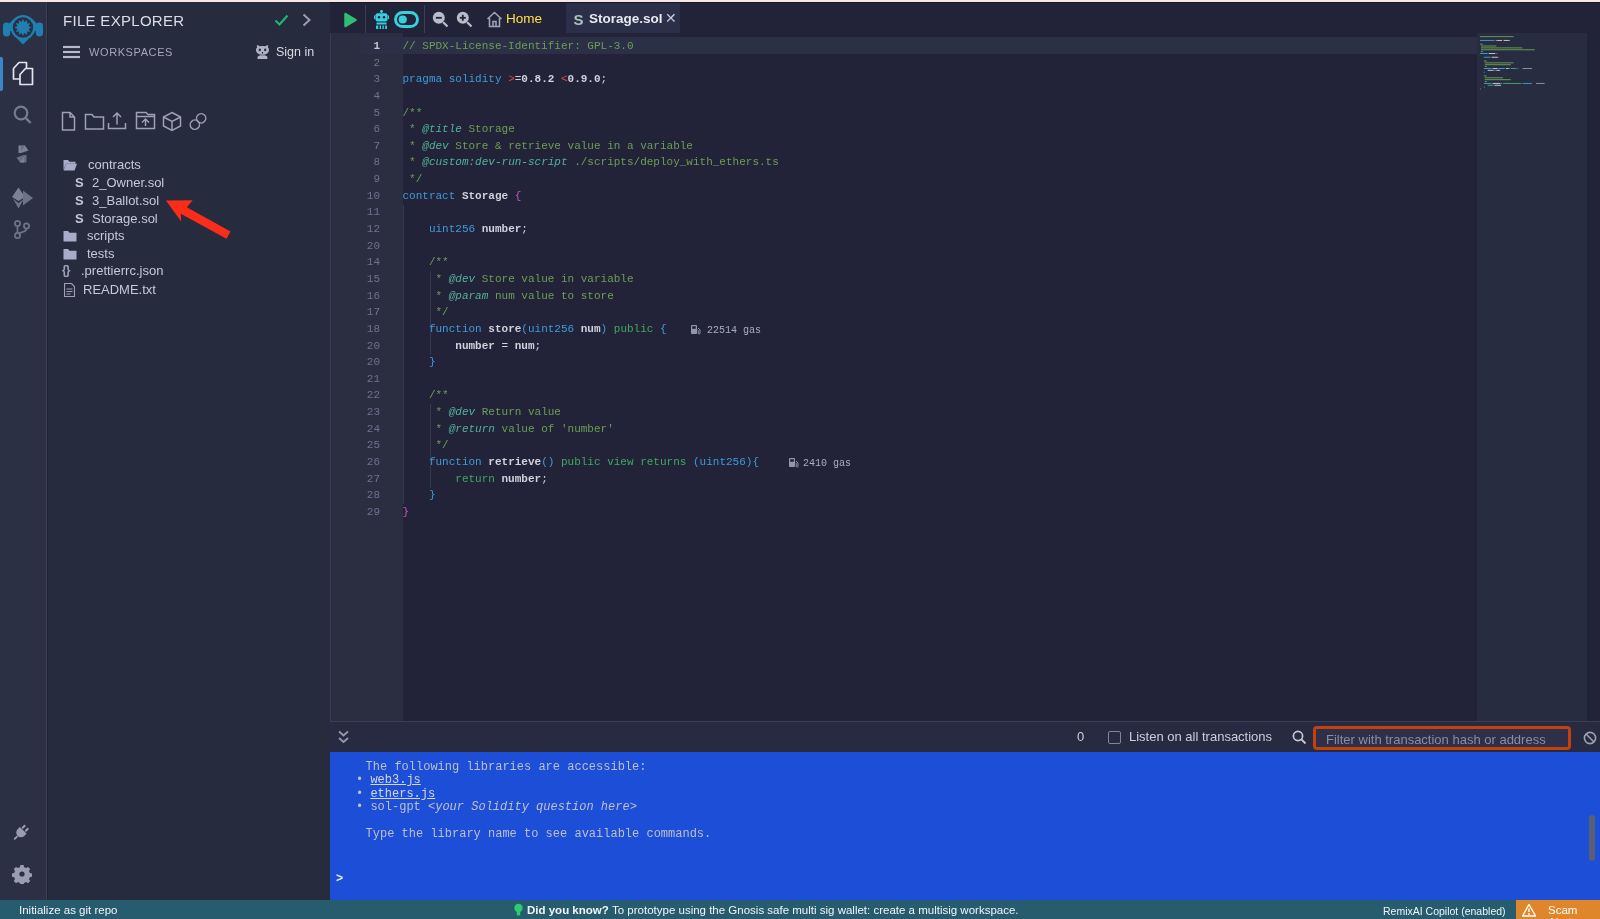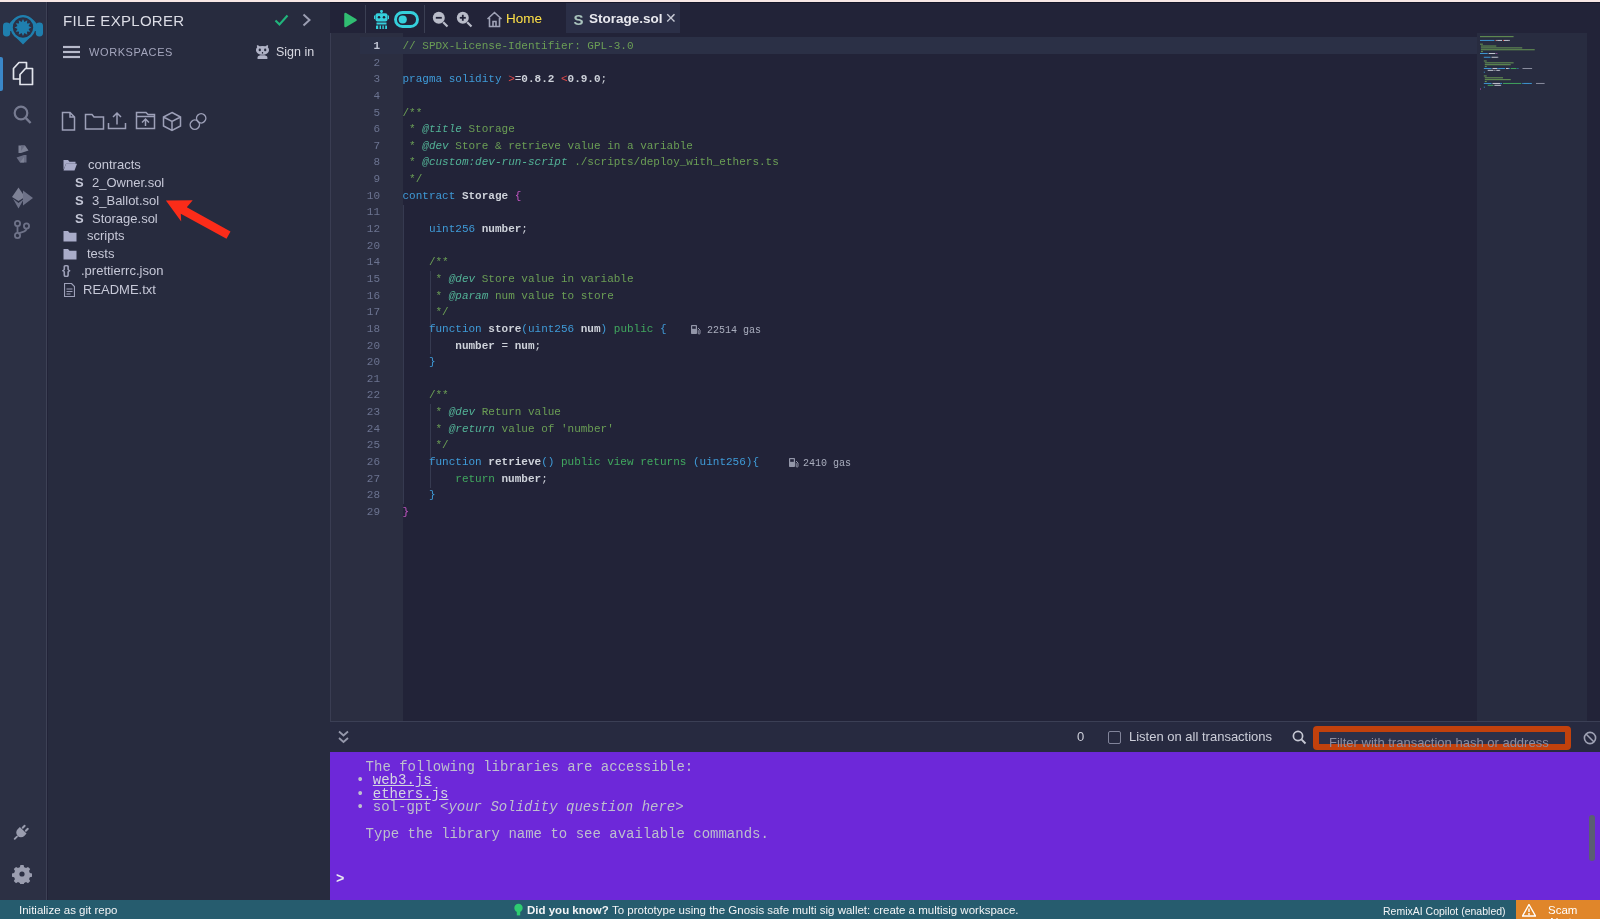--- a/index.html
+++ b/index.html
@@ -54,25 +54,25 @@
   .kg { color:#41a85f; }      
   .op { color:#e04848; }      
   .id { color:#ced2da; font-weight:bold; } 
   .pl { color:#ced2da; }      
   .bm { color:#c355c3; }      
   .bb { color:#3f9bd8; }      
   .gas { font-family:"Liberation Mono", monospace; font-size:10px; color:#a9adbd; }
 
   
   #termbar { left:330px; top:721px; width:1270px; height:31px; background:#272a40; border-top:1px solid #3b3f55; }
-  #term { left:330px; top:752px; width:1270px; height:148px; background:#6d28d9;
-    font-family:"Liberation Mono", monospace; font-size:14px; line-height:13.4px; color:#bdbfcd; }
+  #term { left:330px; top:752px; width:1270px; height:148px; background:#1d4ed8;
+    font-family:"Liberation Mono", monospace; font-size:12px; line-height:13.4px; color:#bdbfcd; }
   #term .ln { position:absolute; white-space:pre; }
   #filterbox { position:absolute; left:983px; top:4px; width:258px; height:24px; background:#2d3048;
-    border:6px solid #c2410c; border-radius:4px; color:#8b8da0; font-size:13px; line-height:22px; padding-left:10px; }
+    border:3px solid #c2410c; border-radius:4px; color:#8b8da0; font-size:13px; line-height:22px; padding-left:10px; }
   #listen { position:absolute; left:799px; top:7px; font-size:13px; color:#ccced9; }
   #zero { position:absolute; left:747px; top:7px; font-size:13px; color:#ccced9; }
   #chk { position:absolute; left:778px; top:9px; width:13px; height:13px; border:1.5px solid #81849a; border-radius:2px; }
 
   
   #status { left:0; top:900px; width:1600px; height:19px; background:#265c6e; color:#f2f4f6; font-size:11.5px; }
   #status .init { position:absolute; left:19px; top:4px; }
   #didyou { position:absolute; left:527px; top:4px; font-weight:bold; }
   #didtxt { position:absolute; left:612px; top:4px; }
   #copilot { position:absolute; left:1383px; top:5px; font-size:10.5px; }

